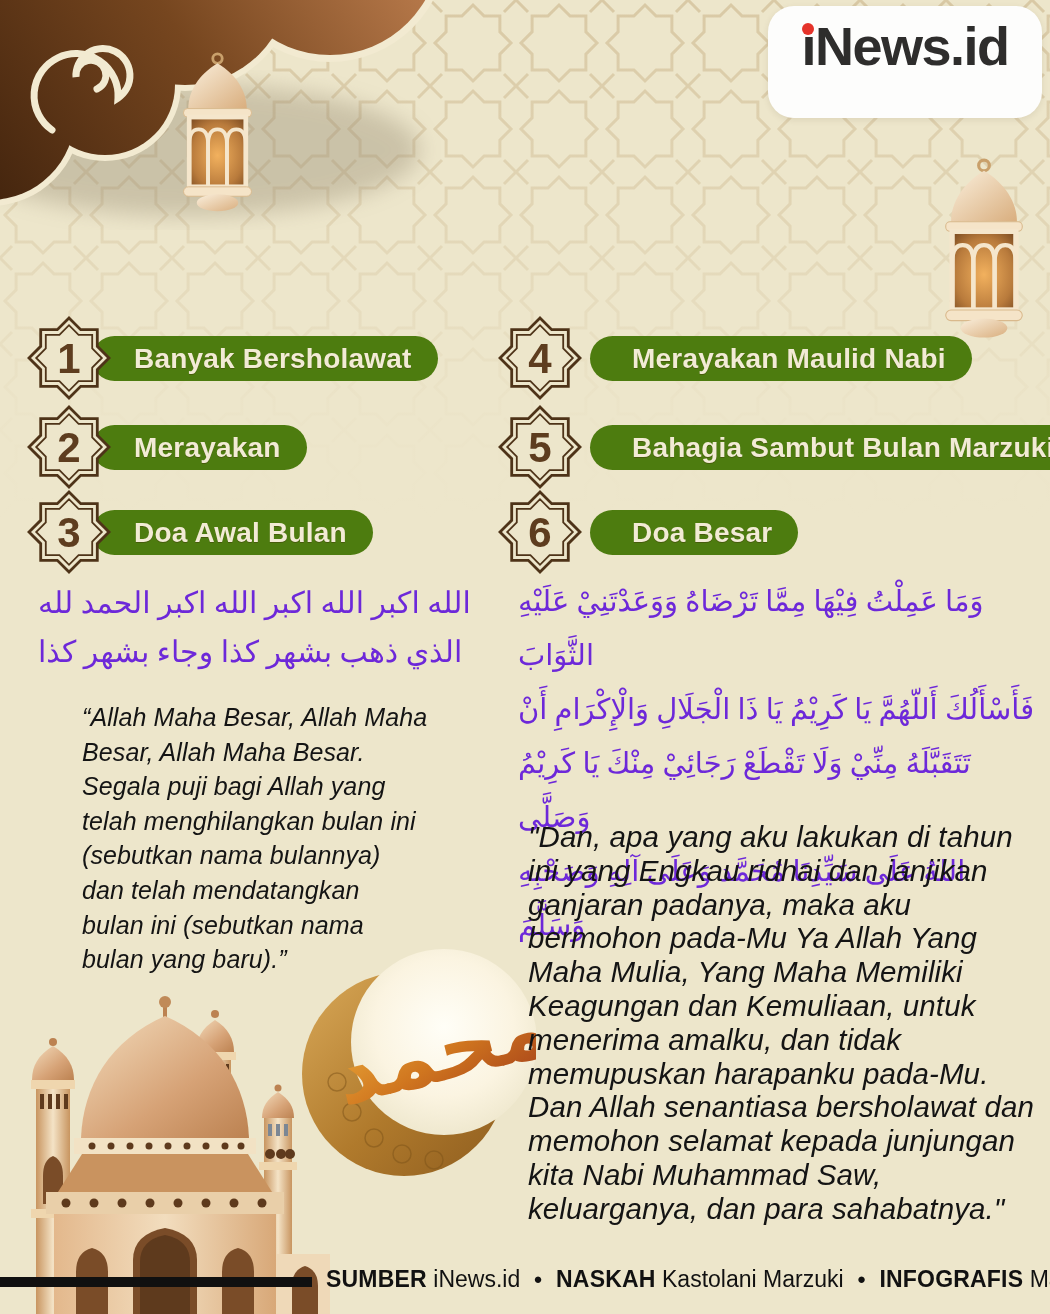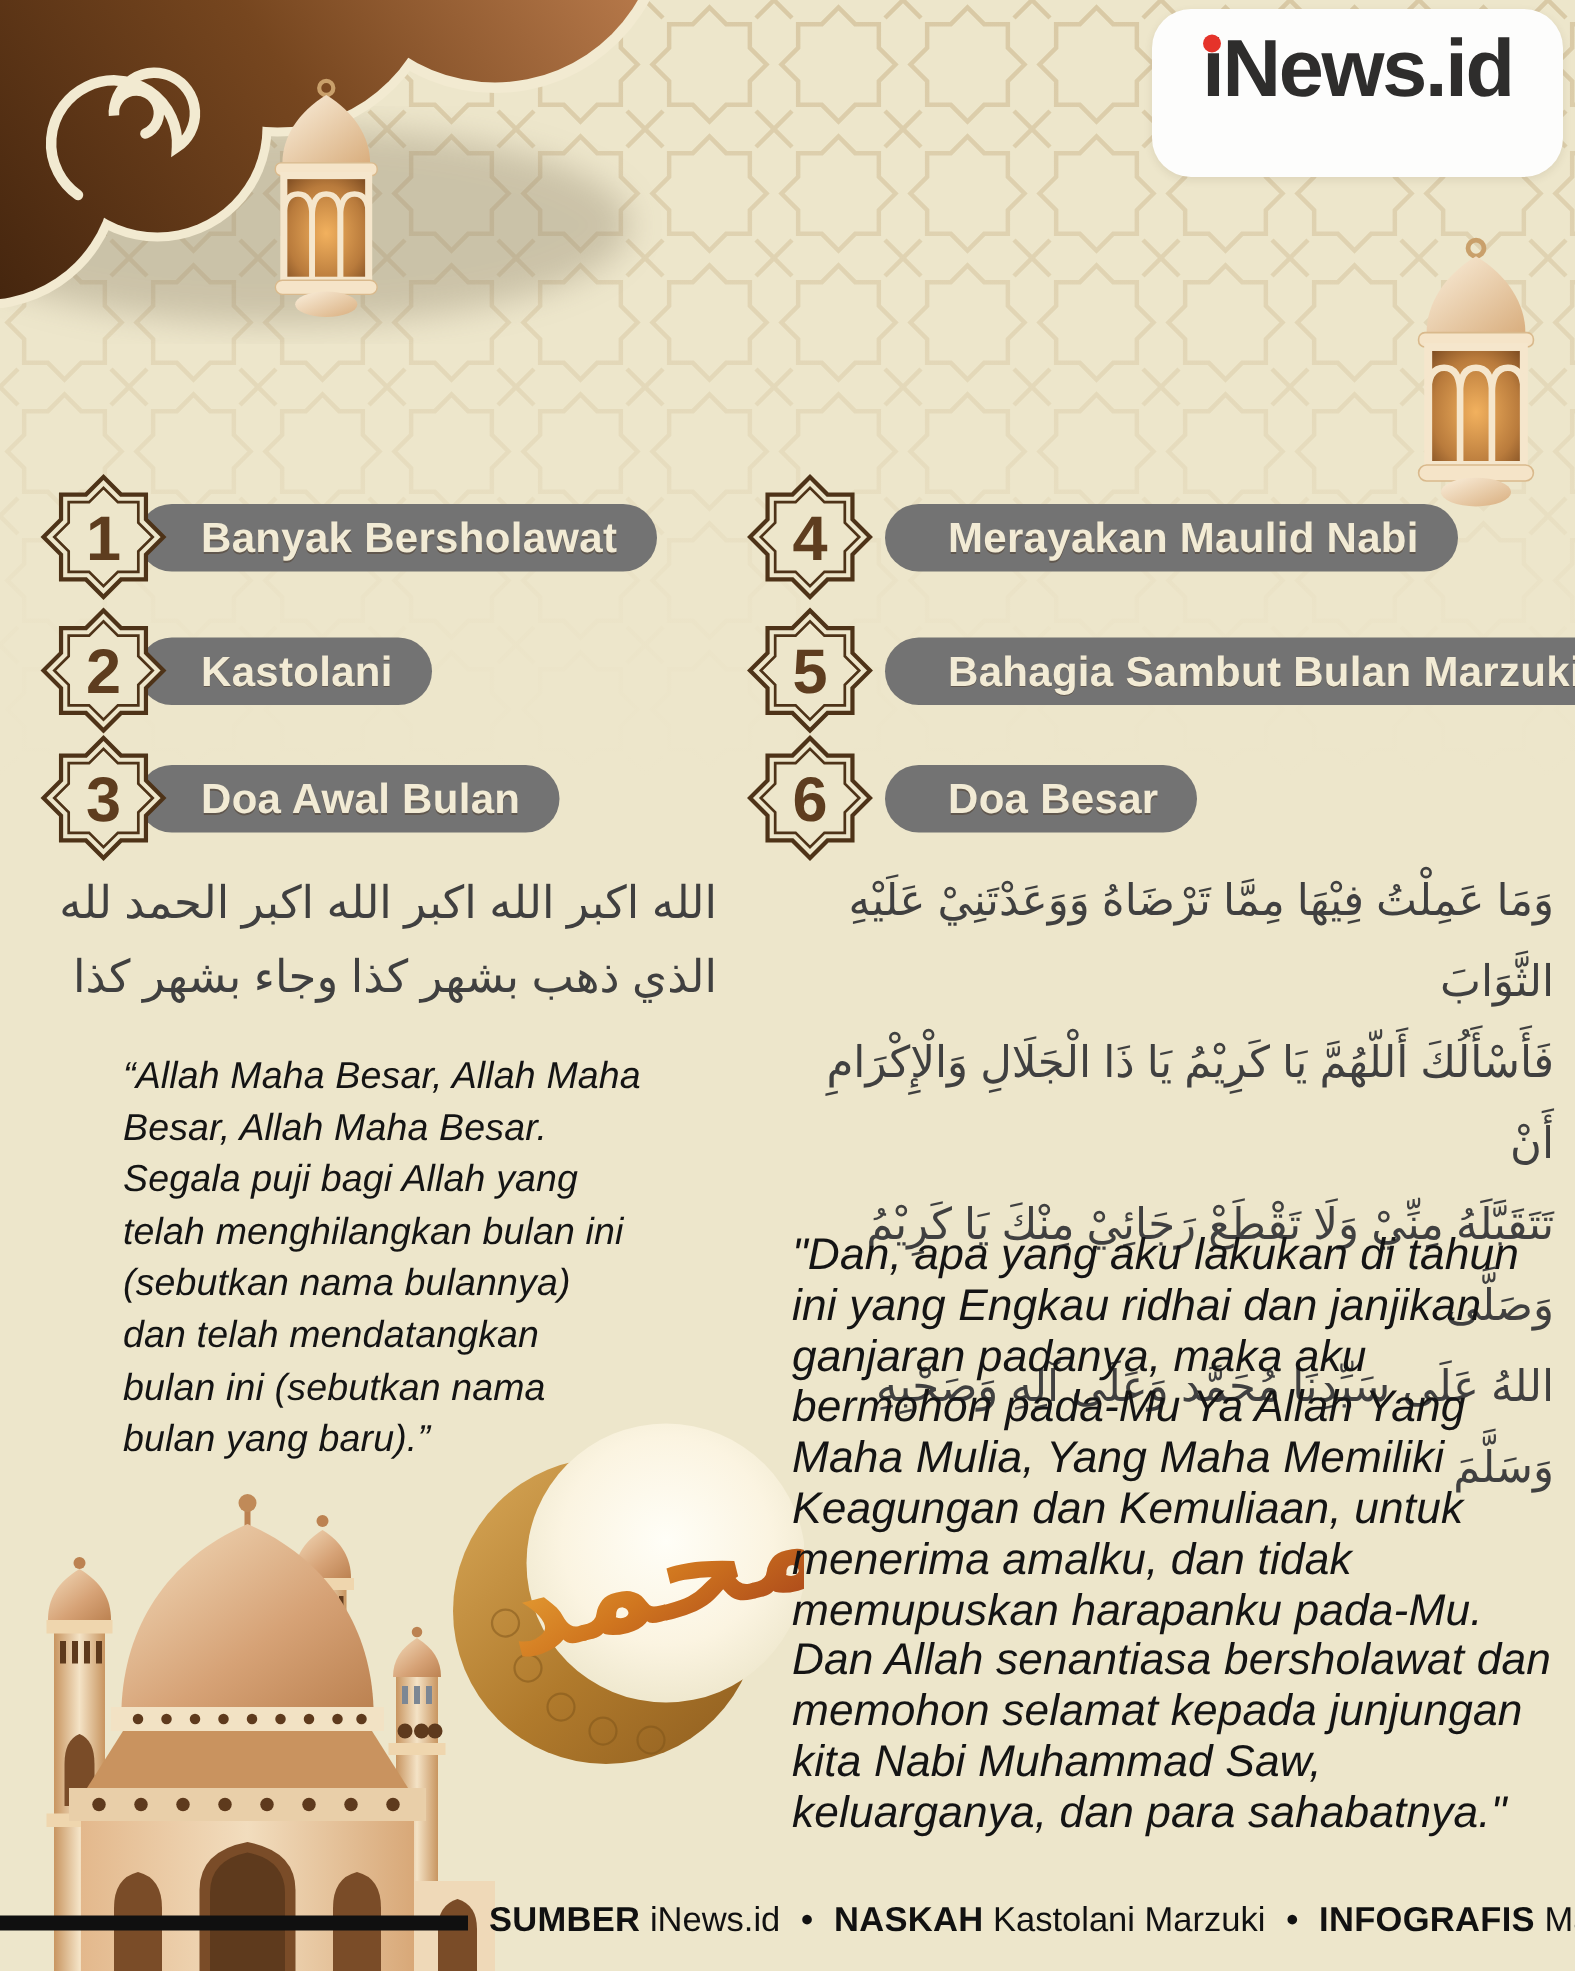--- a/index.html
+++ b/index.html
@@ -40,35 +40,35 @@
   .title-line{
     display:inline-block; white-space:nowrap; font-weight:bold;
     font-size:88px; line-height:68px; letter-spacing:-1px;
     transform:scaleX(0.60) scaleY(1.04); transform-origin:50% 50%;
   }
   #title-line2{transform:scaleX(0.60) scaleY(1.04) translateX(55px);}
 
   
   .pill{
     position:absolute; height:45px; line-height:45px; border-radius:23px;
-    background:#737373; color:#F2EBD5; font-weight:bold; font-size:28px;
+    background:#4d7c0f; color:#F2EBD5; font-weight:bold; font-size:28px;
     padding:0 26px 0 42px; white-space:nowrap; letter-spacing:.2px;
     text-shadow:0 1px 0 rgba(60,35,10,.35);
   }
   .star-badge{position:absolute; width:88px; height:88px;}
   .col-l .pill{left:92px;} .col-r .pill{left:590px;}
   .col-l .star-badge{left:25px;} .col-r .star-badge{left:496px;}
   .row-1 .pill{top:336px;} .row-1 .star-badge{top:314px;}
   .row-2 .pill{top:425px;} .row-2 .star-badge{top:403px;}
   .row-3 .pill{top:510px;} .row-3 .star-badge{top:488px;}
 
   
   .arabic{
-    direction:rtl; text-align:right; color:#404040;
-    font-family:Liberation Sans, sans-serif; white-space:pre-line;
+    direction:rtl; text-align:left; color:#6d28d9;
+    font-family:Liberation Serif, serif; white-space:pre-line;
   }
   #arabic-left{left:38px; top:578px; width:440px; font-size:30px; line-height:49px;}
   #arabic-right{left:518px; top:574px; width:518px; font-size:29px; line-height:54px;}
   .translation{
     font-style:italic; color:#141414; white-space:pre-line; letter-spacing:.1px;
   }
   #translation-left{left:82px; top:700px; width:420px; font-size:25px; line-height:34.6px;}
   #translation-right{left:528px; top:820px; width:518px; font-size:29.5px; line-height:33.8px;}
 
   
@@ -206,21 +206,21 @@
 
   <div class="abs item col-l row-1">
     <div class="pill">Banyak Bersholawat</div>
     <svg class="star-badge" viewBox="0 0 88 88">
       <path d="M84,44 72.3,55.7 72.3,72.3 55.7,72.3 44,84 32.3,72.3 15.7,72.3 15.7,55.7 4,44 15.7,32.3 15.7,15.7 32.3,15.7 44,4 55.7,15.7 72.3,15.7 72.3,32.3 Z" fill="#EDE6CB" stroke="#4E3318" stroke-width="2.8"></path>
       <path d="M84,44 72.3,55.7 72.3,72.3 55.7,72.3 44,84 32.3,72.3 15.7,72.3 15.7,55.7 4,44 15.7,32.3 15.7,15.7 32.3,15.7 44,4 55.7,15.7 72.3,15.7 72.3,32.3 Z" fill="none" stroke="#4E3318" stroke-width="2.2" transform="translate(7.92,7.92) scale(0.82)"></path>
       <text x="44" y="59" text-anchor="middle" font-size="42" font-weight="bold" fill="#5E3D1F" font-family="Liberation Sans, sans-serif">1</text>
     </svg>
   </div>
   <div class="abs item col-l row-2">
-    <div class="pill">Kastolani</div>
+    <div class="pill">Merayakan</div>
     <svg class="star-badge" viewBox="0 0 88 88">
       <path d="M84,44 72.3,55.7 72.3,72.3 55.7,72.3 44,84 32.3,72.3 15.7,72.3 15.7,55.7 4,44 15.7,32.3 15.7,15.7 32.3,15.7 44,4 55.7,15.7 72.3,15.7 72.3,32.3 Z" fill="#EDE6CB" stroke="#4E3318" stroke-width="2.8"></path>
       <path d="M84,44 72.3,55.7 72.3,72.3 55.7,72.3 44,84 32.3,72.3 15.7,72.3 15.7,55.7 4,44 15.7,32.3 15.7,15.7 32.3,15.7 44,4 55.7,15.7 72.3,15.7 72.3,32.3 Z" fill="none" stroke="#4E3318" stroke-width="2.2" transform="translate(7.92,7.92) scale(0.82)"></path>
       <text x="44" y="59" text-anchor="middle" font-size="42" font-weight="bold" fill="#5E3D1F" font-family="Liberation Sans, sans-serif">2</text>
     </svg>
   </div>
   <div class="abs item col-l row-3">
     <div class="pill">Doa Awal Bulan</div>
     <svg class="star-badge" viewBox="0 0 88 88">
       <path d="M84,44 72.3,55.7 72.3,72.3 55.7,72.3 44,84 32.3,72.3 15.7,72.3 15.7,55.7 4,44 15.7,32.3 15.7,15.7 32.3,15.7 44,4 55.7,15.7 72.3,15.7 72.3,32.3 Z" fill="#EDE6CB" stroke="#4E3318" stroke-width="2.8"></path>

